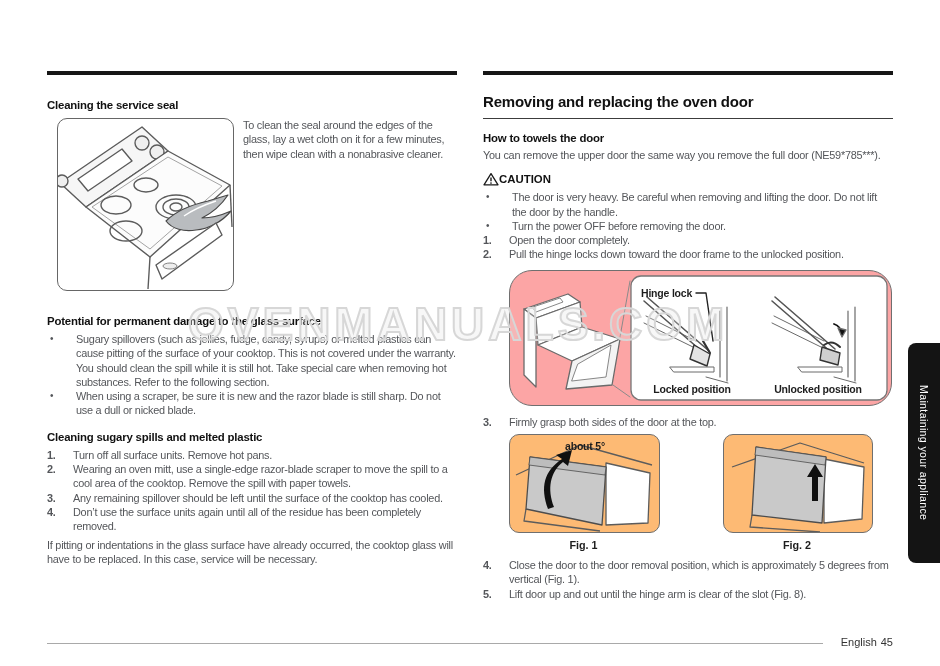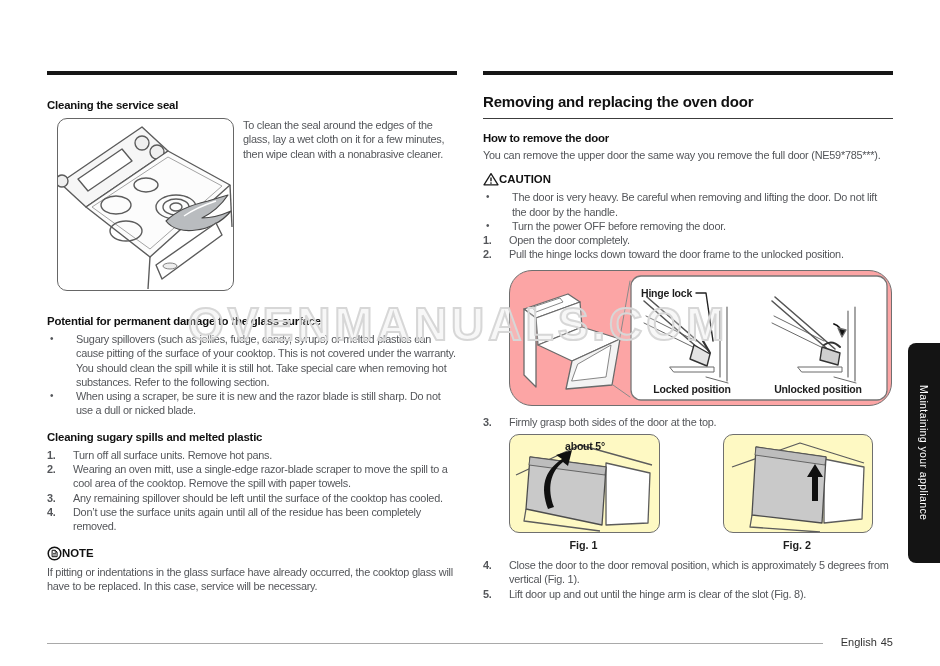--- a/index.html
+++ b/index.html
@@ -22,21 +22,21 @@
   .li .txt{flex:1;}
   .label-row{display:flex;align-items:center;gap:0;font-size:11.4px;font-weight:700;color:#111;}
   .seal-row{display:flex;margin-top:7px;}
   .fig-cooktop{flex:none;margin-left:10px;width:175px;height:171px;border:1.3px solid #666;
                border-radius:10px;overflow:hidden;background:#fff;}
   .seal-text{margin-left:9px;width:222px;}
   .fig-hinge{margin:8px 0 0 26px;width:381px;height:134px;border:1.3px solid #6f6f6f;
              border-radius:23px;overflow:hidden;background:#fca5a5;}
   .figs-row{display:flex;margin:5px 0 0 26px;gap:65px;}
   .fig-wrap{width:149px;}
-  .fig-box{width:149px;height:97px;border:1.3px solid #6f6f6f;border-radius:10px;overflow:hidden;background:#fef9c3;}
+  .fig-box{width:149px;height:97px;border:1.3px solid #6f6f6f;border-radius:10px;overflow:hidden;background:#fdba74;}
   .fig-caption{text-align:center;font-weight:700;font-size:10.8px;color:#1d1d1d;margin-top:6px;}
   svg text{font-family:"Liberation Sans","DejaVu Sans",sans-serif;}
   .ann{font-size:10.5px;font-weight:700;fill:#1d1d1d;letter-spacing:-0.2px;}
   .side-tab{position:absolute;left:908px;top:343px;width:32px;height:220px;background:#141414;
             border-radius:8px 0 0 8px;display:flex;align-items:center;justify-content:center;z-index:12;}
   .side-tab span{writing-mode:vertical-rl;color:#fff;font-size:10.5px;letter-spacing:0.4px;white-space:nowrap;}
   .footer-line{position:absolute;left:47px;top:643px;width:776px;height:1px;background:#a9a9a9;}
   .footer-text{position:absolute;top:636px;right:47px;font-size:11px;color:#333;display:flex;gap:4px;}
   .watermark{position:absolute;left:188px;top:297px;font-size:46px;font-weight:700;letter-spacing:4px;
              color:rgba(226,226,226,0.28);-webkit-text-stroke:2px #d7d7d7;z-index:9;
@@ -106,39 +106,29 @@
       <li class="li num">
         <span class="marker">3.</span>
         <span class="txt">Any remaining spillover should be left until the surface of the cooktop has cooled.</span>
       </li>
       <li class="li num">
         <span class="marker">4.</span>
         <span class="txt">Don’t use the surface units again until all of the residue has been completely removed.</span>
       </li>
     </ol>
 
-    <div class="label-row mt12">
-      <svg width="15" height="15" viewBox="0 0 15 15">
-        <circle cx="7.5" cy="7.5" r="6.3" fill="none" stroke="#111" stroke-width="1.5"></circle>
-        <path d="M5.1,4.3 h3.1 l1.9,1.9 v4.5 h-5 z" fill="none" stroke="#111" stroke-width="1"></path>
-        <path d="M8.2,4.3 v1.9 h1.9" fill="none" stroke="#111" stroke-width="0.8"></path>
-        <line x1="6" y1="7.4" x2="9.2" y2="7.4" stroke="#111" stroke-width="0.8"></line>
-        <line x1="6" y1="9" x2="9.2" y2="9" stroke="#111" stroke-width="0.8"></line>
-      </svg>
-      <span>NOTE</span>
-    </div>
     <div class="body-text" style="margin-top:4px;">If pitting or indentations in the glass surface have already occurred, the cooktop glass will have to be replaced. In this case, service will be necessary.</div>
   </div>
 
   <div class="col col-right">
     <div class="rule"></div>
 
     <div class="h2">Removing and replacing the oven door</div>
 
-    <div class="h3" style="margin-top:13px;">How to remove the door</div>
+    <div class="h3" style="margin-top:13px;">How to towels the door</div>
     <div class="body-text" style="margin-top:4px;">You can remove the upper door the same way you remove the full door (NE59*785***).</div>
 
     <div class="label-row" style="margin-top:10px;">
       <svg width="16" height="14" viewBox="0 0 16 14">
         <path d="M8,1.6 L15,12.8 H1 Z" fill="none" stroke="#1a1a1a" stroke-width="1.3" stroke-linejoin="round"></path>
         <line x1="8" y1="5.4" x2="8" y2="9.2" stroke="#1a1a1a" stroke-width="1.4"></line>
         <circle cx="8" cy="11" r="0.85" fill="#1a1a1a"></circle>
       </svg>
       <span>CAUTION</span>
     </div>

